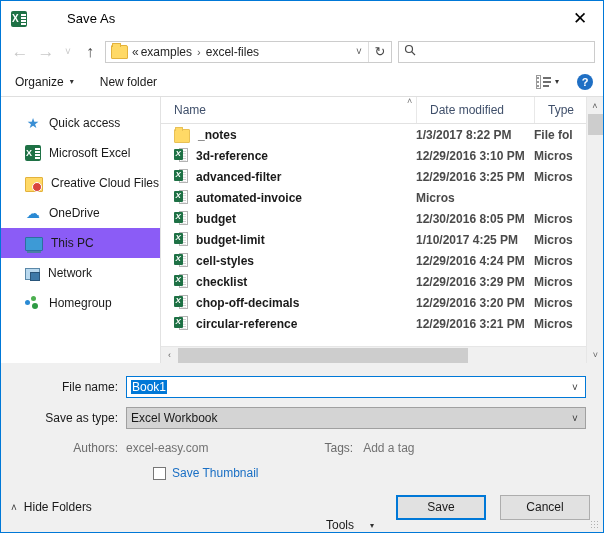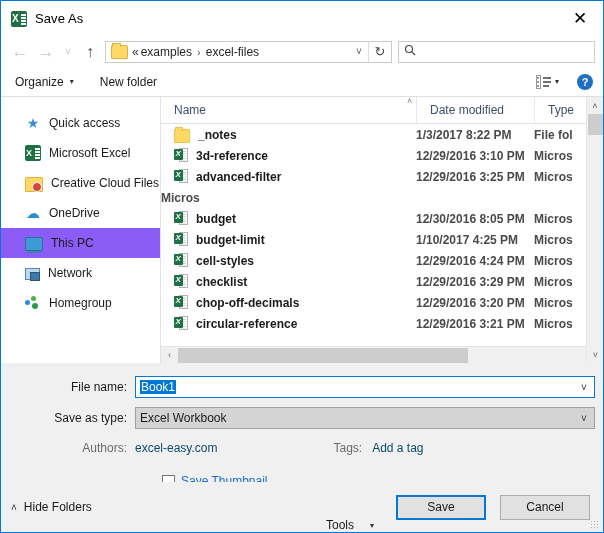--- a/index.html
+++ b/index.html
@@ -10,21 +10,21 @@
     -webkit-font-smoothing:antialiased;
   }
   .dialog{
     position:relative;width:604px;height:533px;box-sizing:border-box;
     border:1px solid #0078d7;background:#f0f0f0;
   }
 
   
   .titlebar{
     height:35px;background:#ffffff;display:flex;align-items:center;
-    padding:0 0 0 10px;box-sizing:border-box;
+    padding:0 0 0 10px;box-sizing:border-box;gap:32px;
   }
   .xl-icon{
     width:16px;height:16px;background:#1e7145;border-radius:2px;
     position:relative;flex:none;margin-right:8px;
   }
   .xl-icon:before{
     content:"X";position:absolute;left:1px;top:0px;font-size:10px;
     font-weight:bold;color:#fff;line-height:16px;font-family:"Liberation Sans",sans-serif;
   }
   .xl-icon:after{
@@ -138,40 +138,40 @@
   .vsb .thumb{position:absolute;top:17px;left:1px;width:15px;height:21px;background:#cdcdcd;}
   .vsb .arr.bot{position:absolute;bottom:0;width:17px;}
 
   
   .hsb{height:17px;background:#f0f0f0;display:flex;align-items:center;border-top:1px solid #e6e6e6;box-sizing:border-box;flex:none;}
   .hsb .arr{width:17px;text-align:center;font-size:9px;color:#606060;}
   .hsb .track{flex:1;height:17px;position:relative;}
   .hsb .thumb{position:absolute;left:0;top:1px;width:290px;height:15px;background:#cdcdcd;}
 
   
-  .formarea{background:#f0f0f0;padding:12px 0 0 10px;box-sizing:border-box;}
+  .formarea{background:#f0f0f0;padding:12px 0 0 1px;box-sizing:border-box;}
   .frow{display:flex;align-items:center;height:24px;margin-bottom:7px;}
   .flabel{width:124px;text-align:right;padding-right:8px;font-size:12px;color:#1a1a1a;box-sizing:border-box;}
   .fctrl{
     width:460px;height:22px;box-sizing:border-box;display:flex;align-items:center;
     border:1px solid #7a7a7a;background:#fff;
   }
   .fctrl.focus{border:1px solid #0078d7;}
   .fctrl.disabled{background:#d4d4d4;border:1px solid #a0a0a0;}
   .fval{flex:1;padding-left:4px;font-size:12px;color:#1a1a1a;overflow:hidden;white-space:nowrap;}
   .fval .sel{background:#0078d7;color:#fff;padding:1px 1px;}
   .fcaret{width:20px;text-align:center;color:#333;font-size:10px;flex:none;}
 
   .meta{display:flex;align-items:center;height:22px;margin-top:4px;font-size:12px;}
   .meta-lbl{color:#6b6b6b;}
-  .meta-link{color:#0c4a6e;}
+  .meta-link{color:#737373;}
   .authors-lbl{width:124px;text-align:right;padding-right:8px;box-sizing:border-box;}
   .tags-lbl{margin-left:116px;}
 
-  .thumbrow{display:flex;align-items:center;margin-top:12px;padding-left:151px;height:20px;}
+  .thumbrow{display:flex;align-items:center;margin-top:4px;padding-left:151px;height:20px;}
   .cbox{width:13px;height:13px;border:1px solid #767676;background:#fff;box-sizing:border-box;margin-right:6px;flex:none;}
   .thumb-lbl{color:#1a6fc4;font-size:12px;}
 
   
   .footer{position:absolute;left:0;right:0;bottom:0;height:50px;display:flex;align-items:center;padding:0 13px 0 10px;box-sizing:border-box;background:#f0f0f0;}
   .hidefolders{display:flex;align-items:center;font-size:12px;color:#1a1a1a;}
   .hf-caret{font-size:10px;color:#333;margin-right:7px;}
   .foot-right{margin-left:auto;display:flex;align-items:center;}
   .tools{display:flex;align-items:center;font-size:12px;color:#1a1a1a;margin-right:22px;margin-top:36px;}
   .tools-caret{font-size:8px;margin-left:16px;color:#333;}
@@ -317,20 +317,27 @@
             <span class="fi fi-xls">
                 <i class="sheet"></i>
                 <i class="xbox"></i>
               </span>
             <span>advanced-filter</span>
           </div>
           <div class="cell-date">12/29/2016 3:25 PM</div>
           <div class="cell-type">Micros</div>
         </div>
         <div class="row">
+          <div class="cell-name">
+            <span class="fi fi-xls">
+                <i class="sheet"></i>
+                <i class="xbox"></i>
+              </span>
+            <span>automated-invoice</span>
+          </div>
           <div class="cell-type">Micros</div>
         </div>
         <div class="row">
           <div class="cell-name">
             <span class="fi fi-xls">
                 <i class="sheet"></i>
                 <i class="xbox"></i>
               </span>
             <span>budget</span>
           </div>

